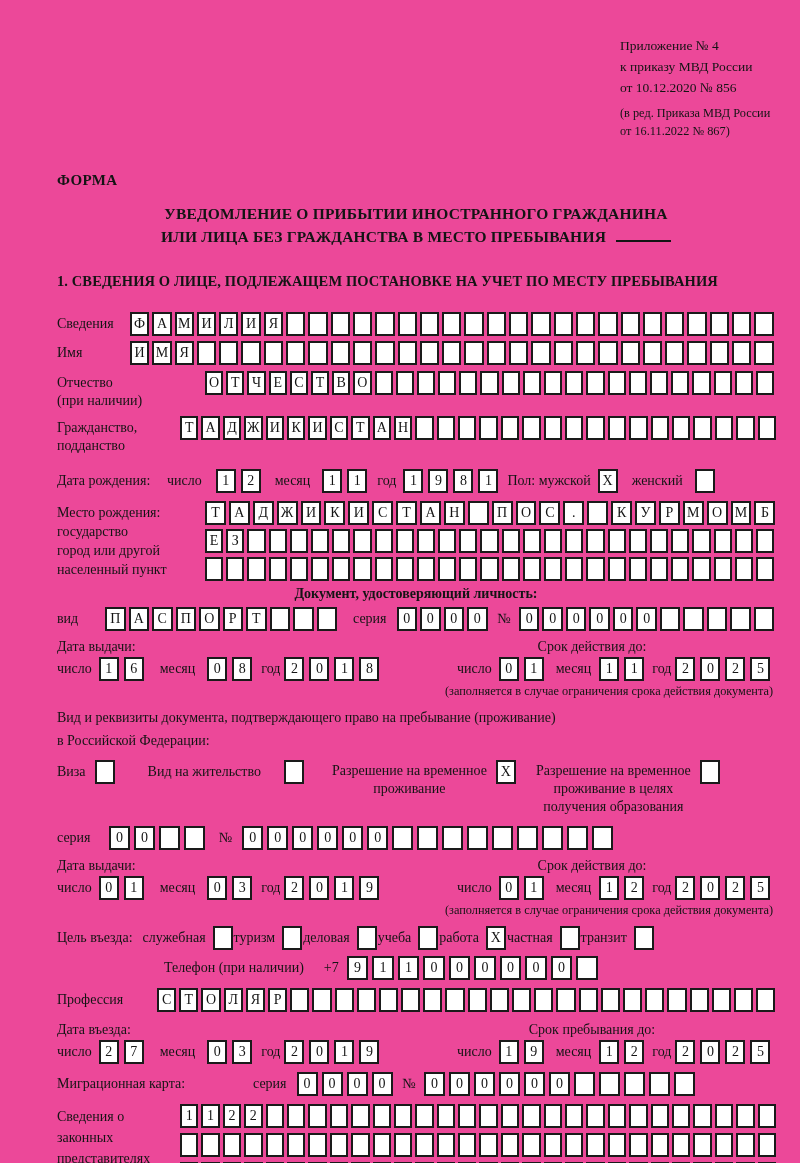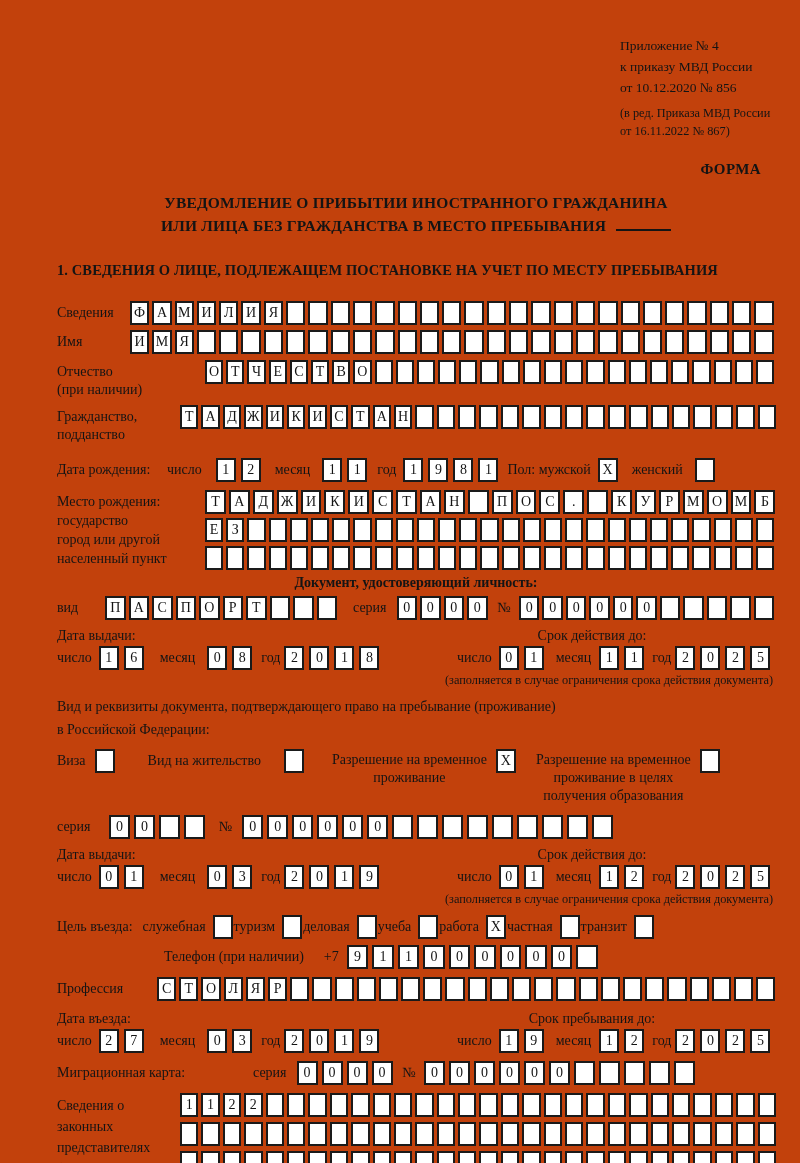--- a/index.html
+++ b/index.html
@@ -1,26 +1,26 @@
 <!DOCTYPE html>
 <html lang="ru"><head>
 <meta charset="utf-8">
 <style>
   html,body{margin:0;padding:0;background:#e8e8e8;}
   .sheet{
     width:800px;height:1163px;box-sizing:border-box;
-    padding:36px 25px 0 57px;background:#c2410c;color:#141414;
+    padding:36px 25px 0 57px;background:#ec4899;color:#141414;
     font-family:"Liberation Serif","DejaVu Serif",serif;
     position:relative;overflow:hidden;margin:0 auto;
   }
   
   .appendix{margin-left:563px;font-size:13.5px;line-height:1.55;}
   .appendix .small{font-size:12.3px;line-height:1.5;}
   .appendix .gap{margin-top:5px;}
-  .forma{text-align:right;padding-right:14px;font-weight:bold;font-size:15px;margin-top:20px;letter-spacing:.4px;}
+  .forma{text-align:left;padding-right:14px;font-weight:bold;font-size:15px;margin-top:31px;letter-spacing:.4px;}
   .title{text-align:center;font-weight:bold;font-size:15.5px;margin-top:13px;line-height:1.5;letter-spacing:.2px;}
   .blank{display:inline-block;width:55px;border-bottom:2px solid #141414;margin-left:10px;}
   .sec1{font-weight:bold;font-size:14.5px;margin-top:25px;white-space:nowrap;letter-spacing:.1px;}
   
   .frow{display:flex;align-items:flex-start;}
   .flabel{font-size:14px;flex:0 0 auto;}
   .lh{line-height:24px;}
   .ml2{line-height:18px;padding-top:3px;}
   .w73{width:73px}.w123{width:123px}.w148{width:148px}.w100{width:100px}.w48{width:48px}
   .boxes{display:flex;gap:3px;flex:0 0 auto;}

